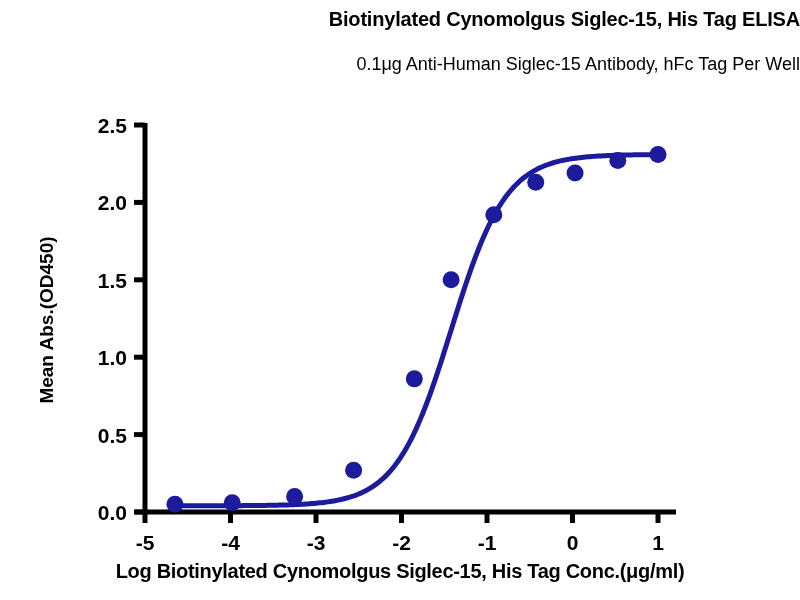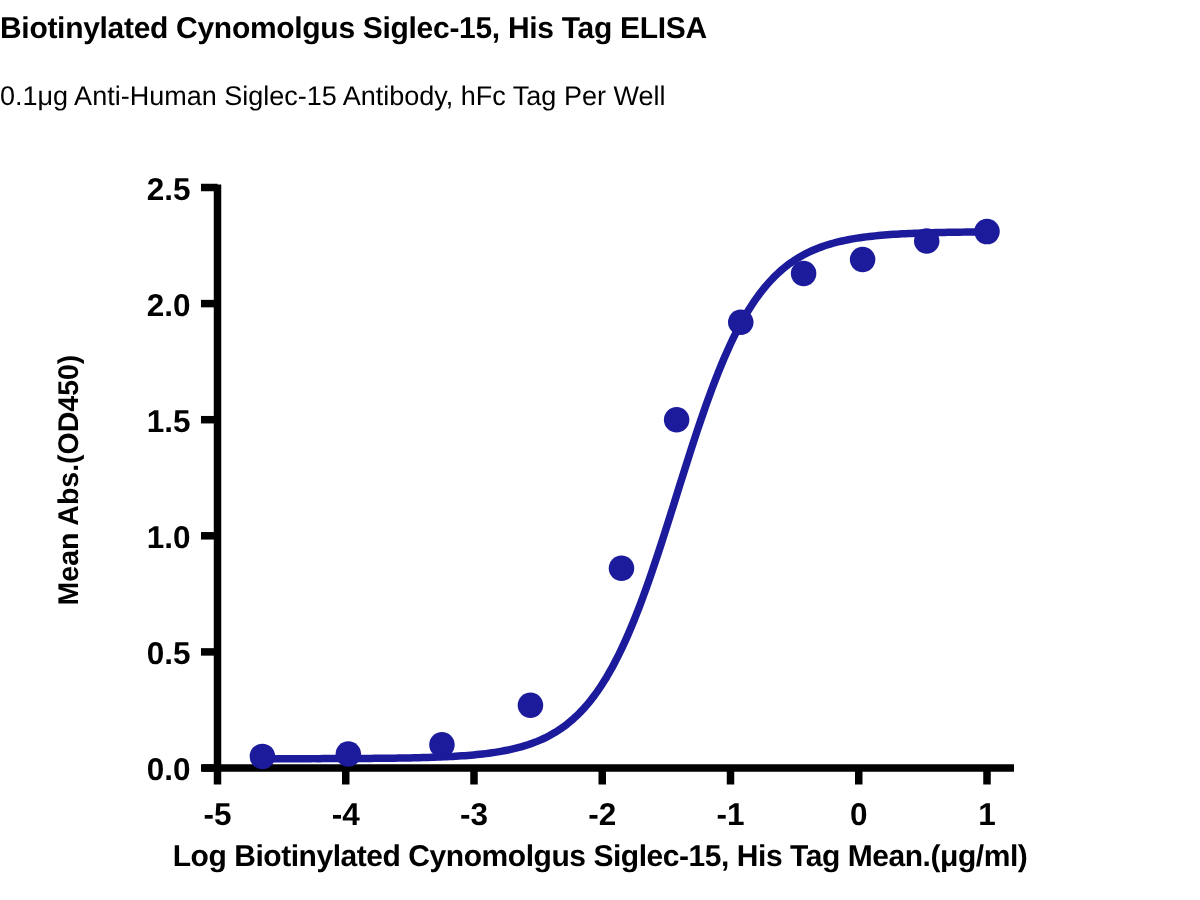--- a/index.html
+++ b/index.html
@@ -23,21 +23,21 @@
     width: 800px;
     height: 600px;
   }
 
   
   .title-block {
     position: absolute;
     left: 0;
     top: 6px;
     width: 800px;
-    text-align: left;
+    text-align: right;
   }
   .chart-title {
     font-size: 20px;
     font-weight: bold;
     letter-spacing: -0.2px;
     line-height: 26px;
     white-space: nowrap;
   }
   .chart-subtitle {
     font-size: 18px;
@@ -155,15 +155,15 @@
         <circle cx="414.325" cy="378.872" r="8.5" fill="#1b1b9b"></circle>
         <circle cx="451.09000000000003" cy="279.8" r="8.5" fill="#1b1b9b"></circle>
         <circle cx="493.84000000000003" cy="214.784" r="8.5" fill="#1b1b9b"></circle>
         <circle cx="535.735" cy="182.276" r="8.5" fill="#1b1b9b"></circle>
         <circle cx="575.065" cy="172.988" r="8.5" fill="#1b1b9b"></circle>
         <circle cx="617.815" cy="160.60399999999998" r="8.5" fill="#1b1b9b"></circle>
         <circle cx="658" cy="154.41199999999998" r="8.5" fill="#1b1b9b"></circle>
       </g>
   </svg>
 
-  <div class="xlabel">Log Biotinylated Cynomolgus Siglec-15, His Tag Mean.(μg/ml)</div>
+  <div class="xlabel">Log Biotinylated Cynomolgus Siglec-15, His Tag Conc.(μg/ml)</div>
 
 </div>
 
 </body></html>

